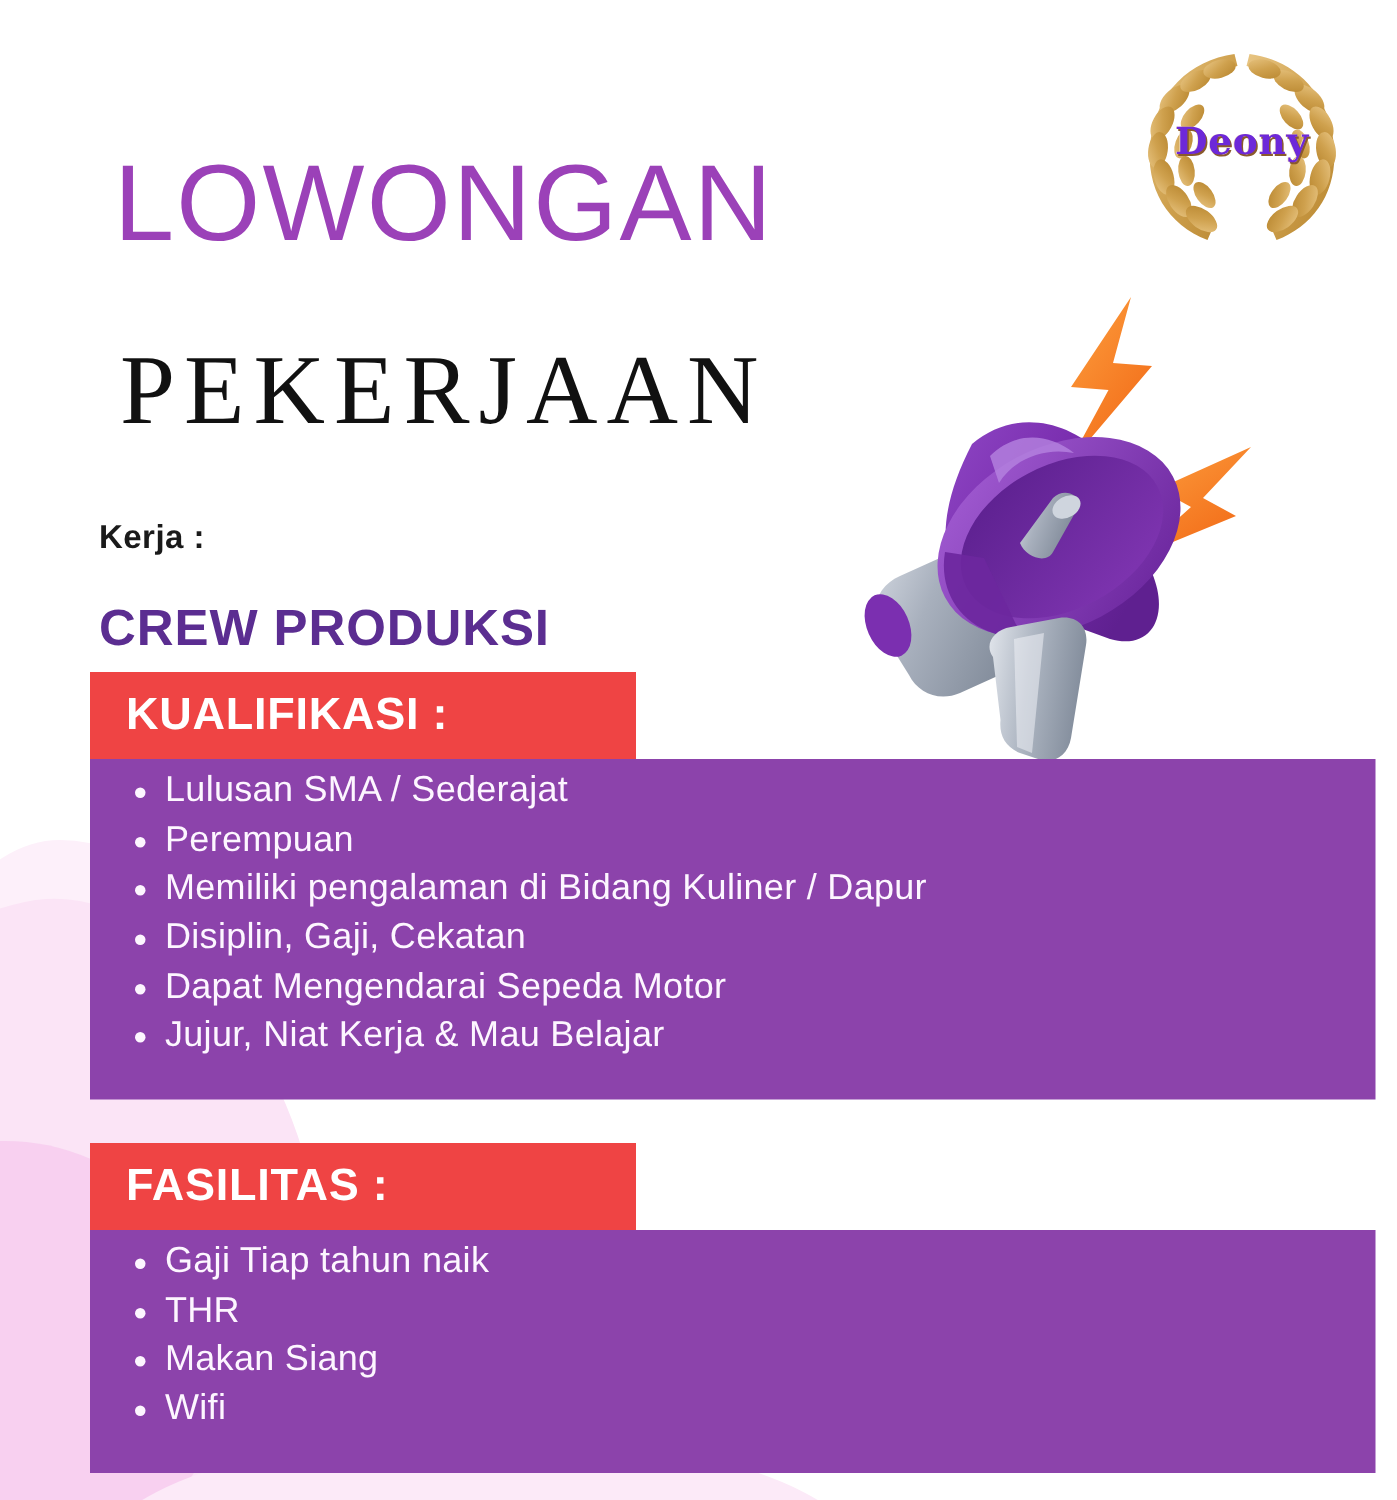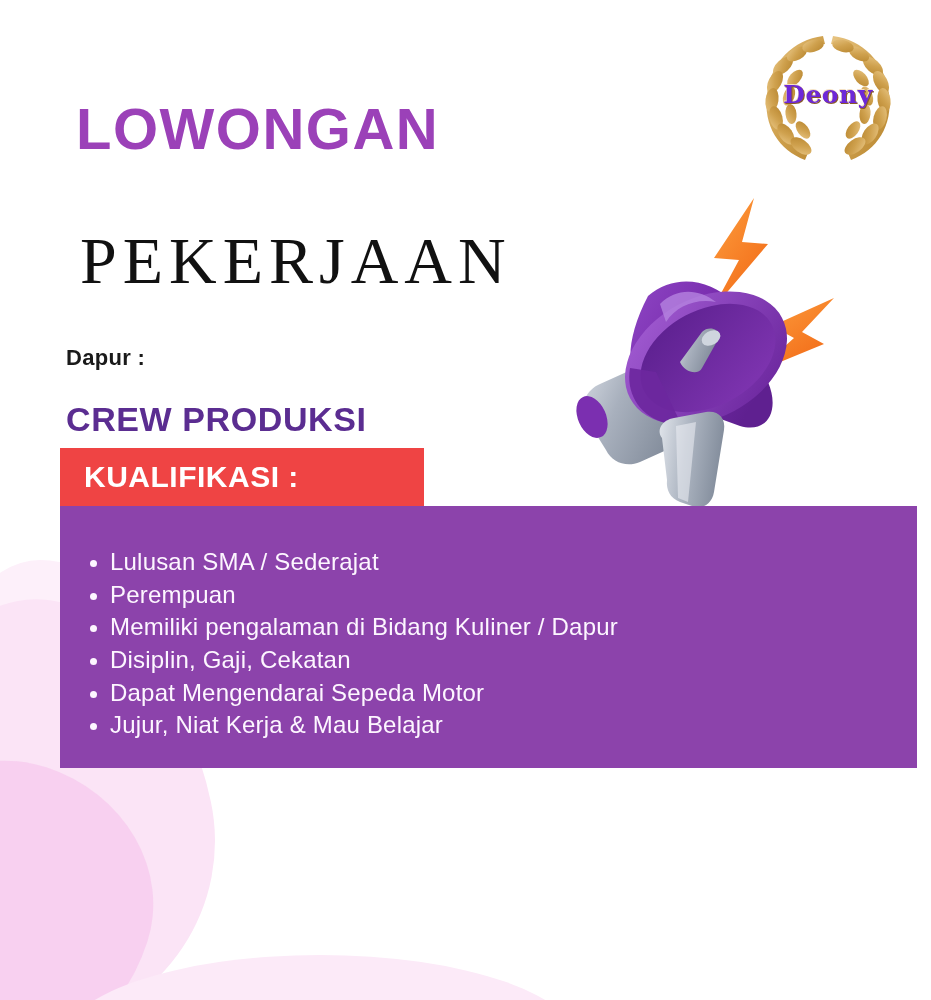--- a/index.html
+++ b/index.html
@@ -84,22 +84,22 @@
     text-shadow:
       1px 1px 0 #8a5a2b,
       -0.5px -0.5px 0 #f3e0c4;
   }
 
   
   .title-main {
     position: absolute;
     left: 76px;
     top: 100px;
-    font-size: 58px;
-    font-weight: bold;
+    font-size: 72px;
+    font-weight: normal;
     color: #9b41b8;
     letter-spacing: 1.5px;
     line-height: 1;
   }
   .title-sub {
     position: absolute;
     left: 80px;
     top: 228px;
     font-size: 66px;
     font-weight: 300;
@@ -146,21 +146,21 @@
     color: #ffffff;
     font-size: 30px;
     font-weight: bold;
     letter-spacing: .5px;
     padding: 12px 26px 12px 24px;
     width: 364px;
   }
   .section-body {
     background: #8c43ab;
     width: 857px;
-    padding: 40px 0 26px 18px;
+    padding: 5px 0 26px 18px;
   }
   .section-body ul { list-style: none; }
   .section-body li {
     color: #fdf6ff;
     font-size: 24px;
     line-height: 1.36;
     padding-left: 32px;
     position: relative;
     letter-spacing: .2px;
   }
@@ -233,21 +233,21 @@
         <ellipse cx="112" cy="92" rx="10" ry="5.5" transform="rotate(96 112 92)"></ellipse>
         <ellipse cx="100" cy="108" rx="10" ry="5.5" transform="rotate(126 100 108)"></ellipse>
       </g>
     </svg>
     <div class="logo-text">Deony</div>
   </div>
 
   <div class="title-main">LOWONGAN</div>
   <div class="title-sub">PEKERJAAN</div>
 
-  <div class="posisi-label">Dapur :</div>
+  <div class="posisi-label">Kerja :</div>
   <div class="posisi-value">CREW PRODUKSI</div>
 
   <div class="megaphone">
     <svg viewBox="0 0 310 340">
       <defs>
         <linearGradient id="coneGrad" x1="0" y1="0" x2="1" y2="0.6">
           <stop offset="0" stop-color="#8e46c4"></stop>
           <stop offset="0.45" stop-color="#7b2fb0"></stop>
           <stop offset="1" stop-color="#5f2090"></stop>
         </linearGradient>
@@ -309,14 +309,25 @@
         <li>Lulusan SMA / Sederajat</li>
         <li>Perempuan</li>
         <li>Memiliki pengalaman di Bidang Kuliner / Dapur</li>
         <li>Disiplin, Gaji, Cekatan</li>
         <li>Dapat Mengendarai Sepeda Motor</li>
         <li>Jujur, Niat Kerja &amp; Mau Belajar</li>
       </ul>
     </div>
   </div>
 
+  <div class="section" id="sec-fasilitas">
+    <div class="section-tab">FASILITAS :</div>
+    <div class="section-body">
+      <ul>
+        <li>Gaji Tiap tahun naik</li>
+        <li>THR</li>
+        <li>Makan Siang</li>
+        <li>Wifi</li>
+      </ul>
+    </div>
+  </div>
 
 </div>
 
 </body></html>

